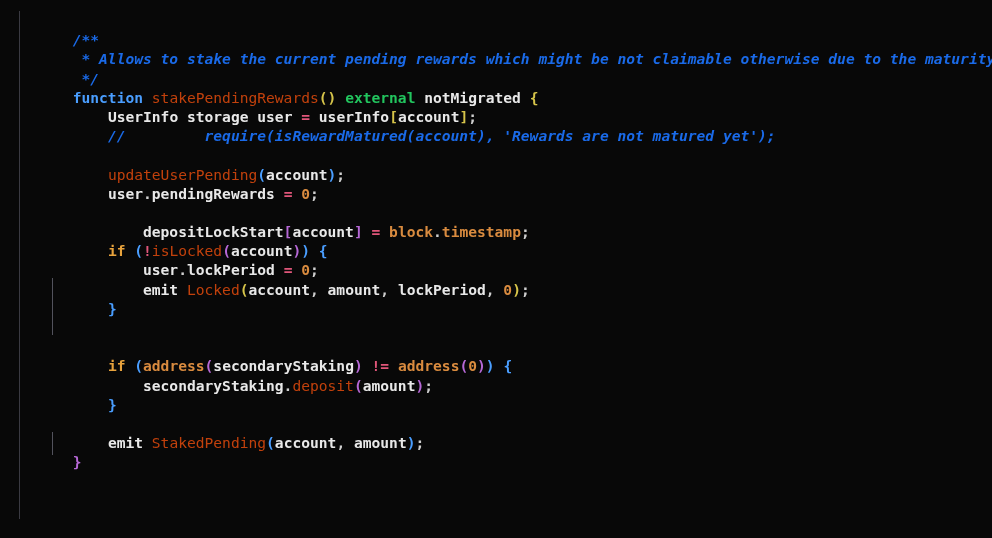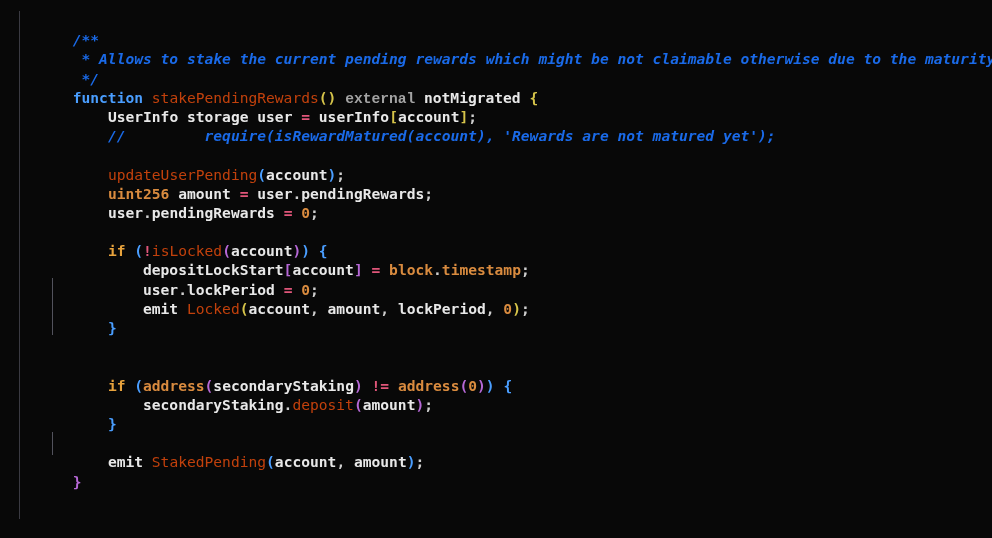--- a/index.html
+++ b/index.html
@@ -53,21 +53,21 @@
   .guide.g1 { left: 19px; }
   .guide.g2 { left: 52px; background: #52525c; }
 
   
   .cmt      { color: #1a6ae8; font-style: italic; font-weight: bold; }
   .kw       { color: #4a9eff; font-weight: bold; }   
   .ctrl     { color: #e8a33d; font-weight: bold; }   
   .type     { color: #d98b3f; font-weight: bold; }   
   .ident    { color: #e8e8e8; font-weight: bold; }   
   .fnname   { color: #c2410c; font-weight: normal; }
-  .mod      { color: #a3a3a3; font-weight: bold; font-family: Liberation Mono, monospace; }   
+  .mod      { color: #22c55e; font-weight: bold; }   
   .glob     { color: #d98b3f; font-weight: bold; }
   .num      { color: #d98b3f; font-weight: bold; }
   .op       { color: #e0567a; font-weight: bold; }   
   .punc     { color: #cfcfcf; font-weight: bold; }
   .br-y     { color: #d6c44a; font-weight: bold; }   
   .br-b     { color: #4a9eff; font-weight: bold; }   
   .br-p     { color: #b668d6; font-weight: bold; }   
   .bang     { color: #e0567a; font-weight: bold; }
 </style>
 </head>
@@ -105,37 +105,34 @@
     <div class="line">
       <span class="punc">    </span><span class="cmt">//         require(isRewardMatured(account), 'Rewards are not matured yet');</span>
     </div>
 
     <div class="line">&nbsp;</div>
 
     <div class="line">
       <span class="punc">    </span><span class="fnname">updateUserPending</span><span class="br-b">(</span><span class="ident">account</span><span class="br-b">)</span><span class="punc">;</span>
     </div>
 
-    <div class="line">
-      <span class="punc">    </span><span class="type">uint256</span><span class="punc"> </span><span class="ident">amount</span><span class="punc"> </span><span class="op">=</span><span class="punc"> </span><span class="ident">user</span><span class="punc">.</span><span class="ident">pendingRewards</span><span class="punc">;</span>
-    </div>
 
     <div class="line">
       <span class="punc">    </span><span class="ident">user</span><span class="punc">.</span><span class="ident">pendingRewards</span><span class="punc"> </span><span class="op">=</span><span class="punc"> </span><span class="num">0</span><span class="punc">;</span>
     </div>
 
 
     <div class="line">&nbsp;</div>
 
     <div class="line">
-      <span class="punc">    </span><span class="ctrl">if</span><span class="punc"> </span><span class="br-b">(</span><span class="bang">!</span><span class="fnname">isLocked</span><span class="br-p">(</span><span class="ident">account</span><span class="br-p">)</span><span class="br-b">)</span><span class="punc"> </span><span class="br-b">{</span>
+      <span class="punc">        </span><span class="ident">depositLockStart</span><span class="br-p">[</span><span class="ident">account</span><span class="br-p">]</span><span class="punc"> </span><span class="op">=</span><span class="punc"> </span><span class="glob">block</span><span class="punc">.</span><span class="glob">timestamp</span><span class="punc">;</span>
     </div>
 
     <div class="line">
-      <span class="punc">        </span><span class="ident">depositLockStart</span><span class="br-p">[</span><span class="ident">account</span><span class="br-p">]</span><span class="punc"> </span><span class="op">=</span><span class="punc"> </span><span class="glob">block</span><span class="punc">.</span><span class="glob">timestamp</span><span class="punc">;</span>
+      <span class="punc">    </span><span class="ctrl">if</span><span class="punc"> </span><span class="br-b">(</span><span class="bang">!</span><span class="fnname">isLocked</span><span class="br-p">(</span><span class="ident">account</span><span class="br-p">)</span><span class="br-b">)</span><span class="punc"> </span><span class="br-b">{</span>
     </div>
 
     <div class="line">
       <span class="punc">        </span><span class="ident">user</span><span class="punc">.</span><span class="ident">lockPeriod</span><span class="punc"> </span><span class="op">=</span><span class="punc"> </span><span class="num">0</span><span class="punc">;</span>
     </div>
 
     <div class="line">
       <span class="punc">        </span><span class="ident">emit</span><span class="punc"> </span><span class="fnname">Locked</span><span class="br-y">(</span><span class="ident">account</span><span class="punc">, </span><span class="ident">amount</span><span class="punc">, </span><span class="ident">lockPeriod</span><span class="punc">, </span><span class="num">0</span><span class="br-y">)</span><span class="punc">;</span>
     </div>
 

